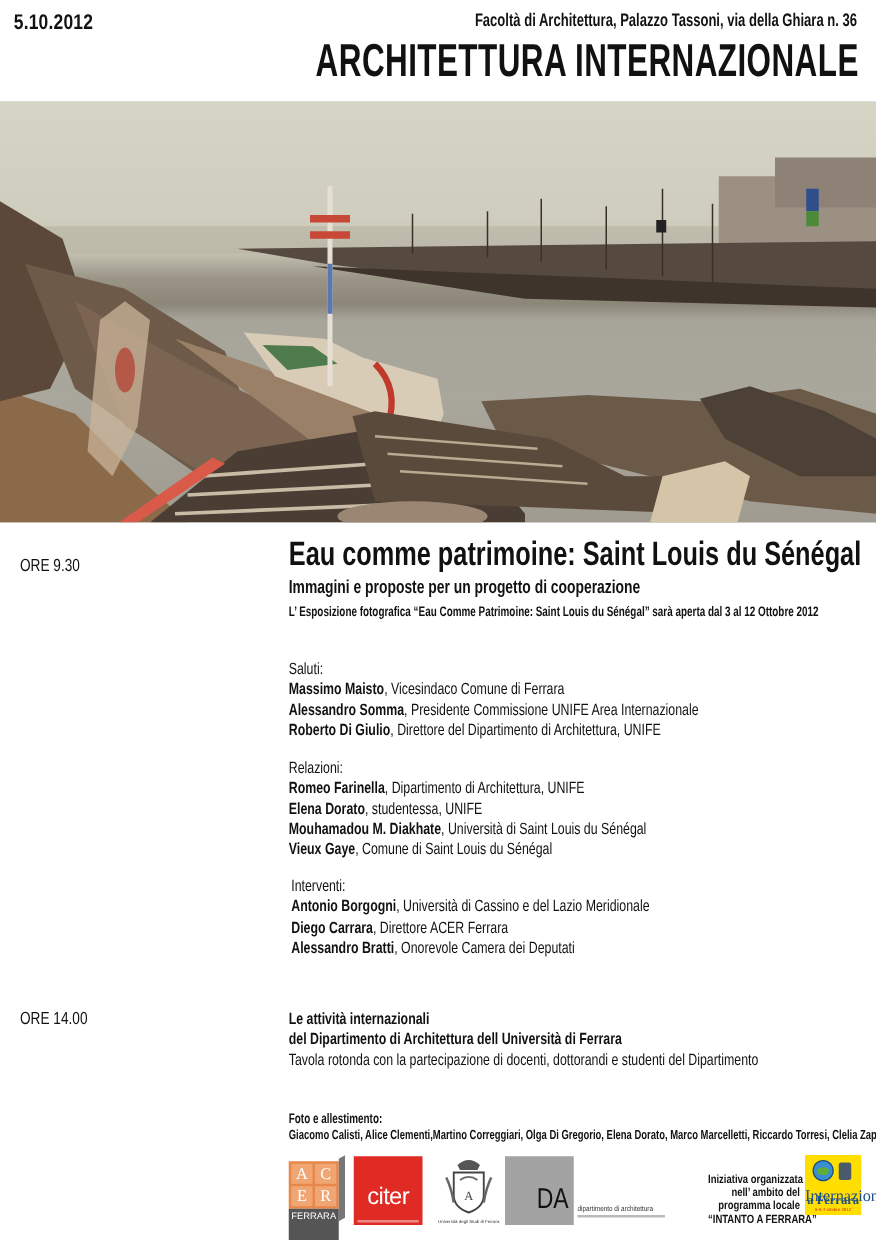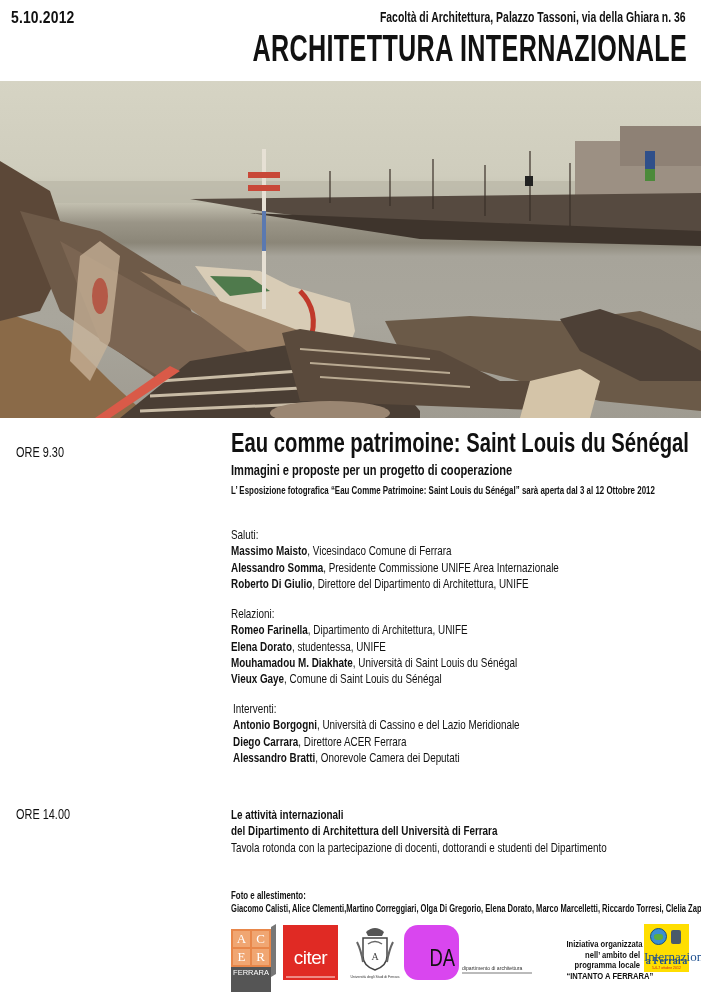--- a/index.html
+++ b/index.html
@@ -41,21 +41,21 @@
   .acer .foot { position: absolute; left: 0; top: 42px; width: 40px; height: 28px; background: #555; color: #fff; font-size: 7.5px; text-align: center; line-height: 12px; }
 
   .citer { left: 283px; top: 925px; width: 55px; height: 55px; background: #e02a24; }
   .citer .word { position: absolute; left: 0; top: 22px; width: 55px; text-align: center; color: #fff; font-weight: normal; font-size: 19px; letter-spacing: -0.5px; }
   .citer .tiny { position: absolute; left: 3px; bottom: 2px; width: 49px; height: 2px; background: rgba(255,255,255,0.45); }
 
   .unife { left: 350px; top: 924px; width: 50px; height: 57px; }
   .unife svg { position: absolute; left: 4px; top: 0; }
   .unife .cap { position: absolute; left: 0; top: 51px; width: 50px; text-align: center; font-size: 3.5px; color: #333; }
 
-  .da { left: 404px; top: 925px; width: 55px; height: 55px; background: #d946ef; border-radius: 14px; }
+  .da { left: 404px; top: 925px; width: 55px; height: 55px; background: #a3a3a3; }
   .da .word { position: absolute; right: 4px; bottom: 8px; font-size: 23px; font-weight: normal; transform: scaleX(0.8); transform-origin: right bottom; color: #111; }
   .da-cap { left: 462px; top: 965px; font-size: 6px; color: #333; transform: scaleX(0.85); transform-origin: left top; white-space: nowrap; }
   .da-cap2 { left: 462px; top: 972px; width: 70px; height: 2px; background: #bbb; }
 
   .initiative { position: absolute; left: 548px; top: 939px; width: 92px; text-align: right; transform: scaleX(0.8); transform-origin: right top; }
   .initiative div { font-size: 9.5px; font-weight: bold; line-height: 10.5px; white-space: nowrap; }
 
   .intf { left: 644px; top: 924px; width: 45px; height: 48px; background: #ffde00; }
   .intf .globe { position: absolute; left: 6px; top: 4px; width: 17px; height: 17px; border-radius: 50%; background: #3b8fd1; border: 1px solid #1a4f80; }
   .intf .globe::after { content: ""; position: absolute; left: 3px; top: 5px; width: 9px; height: 6px; background: #5fae3c; border-radius: 40%; }

